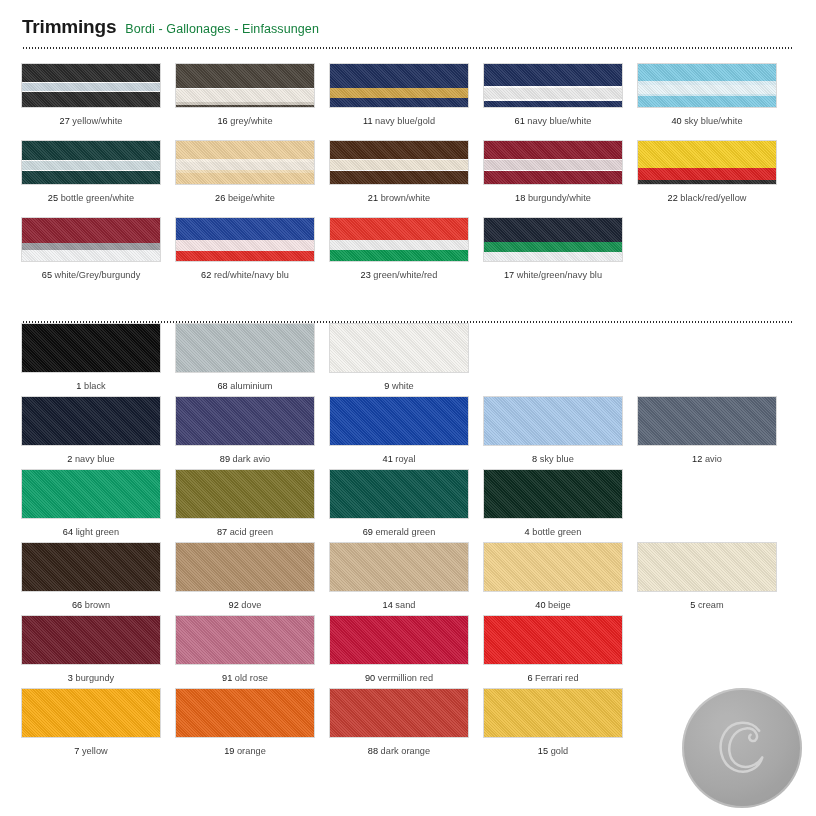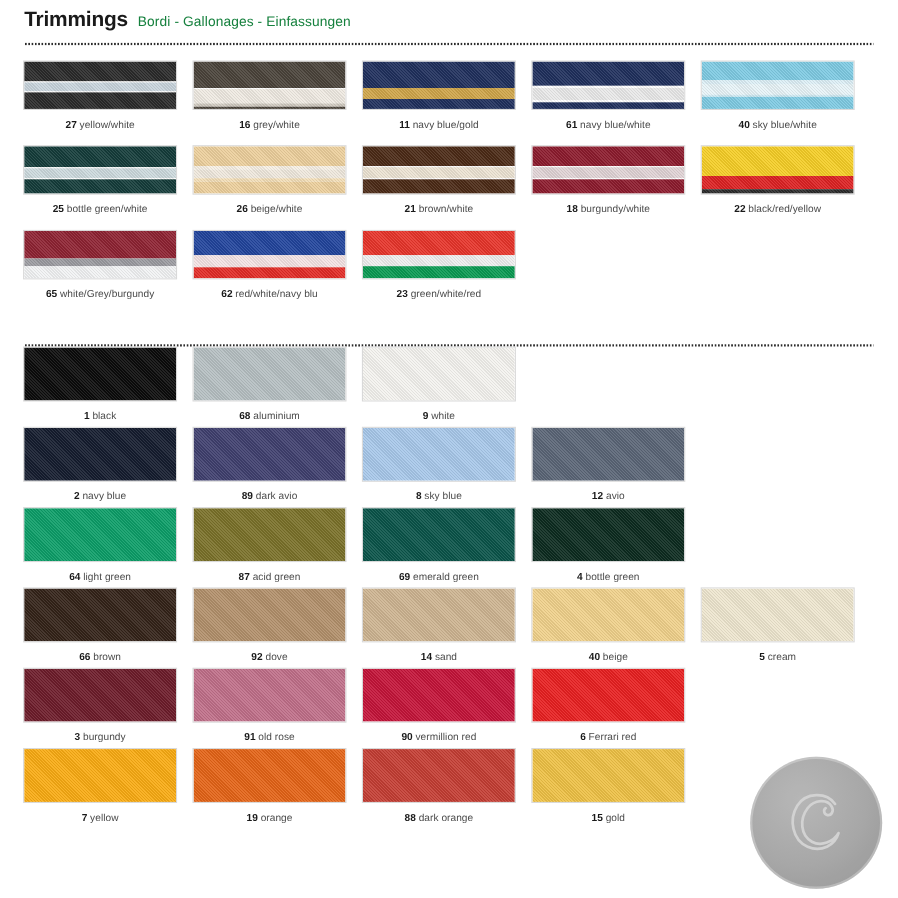--- a/index.html
+++ b/index.html
@@ -16,21 +16,21 @@
     position: relative;
     width: 816px;
     height: 816px;
     background: #ffffff;
   }
 
   
   .header {
     display: flex;
     align-items: baseline;
-    padding: 8px 0 0 22px;
+    padding: 16px 0 0 22px;
   }
   .header-title {
     font-size: 19px;
     font-weight: bold;
     color: #1a1a1a;
     letter-spacing: -0.2px;
   }
   .header-subtitle {
     font-size: 12.5px;
     color: #15803d;
@@ -93,21 +93,21 @@
   .band { width: 100%; }
 
   .caption {
     margin-top: 8px;
     font-size: 9.2px;
     color: #4a4a4a;
     white-space: nowrap;
     letter-spacing: 0.05px;
   }
   .caption .code {
-    font-weight: bold;
+    font-weight: normal;
     color: #1a1a1a;
     margin-right: 2.5px;
   }
 
   .row-striped { margin-top: 14px; margin-bottom: 8px; }
   .row-solid   { margin-bottom: 5px; }
 
   .gap-between-sections { height: 33px; }
 
   
@@ -260,20 +260,28 @@
             <div class="caption"><span class="code">62</span><span>red/white/navy blu</span></div>
           </div>
           <div class="cell">
             <div class="swatch striped">
               <div class="band" style="background: rgb(231, 52, 42); height: 50%;"></div>
               <div class="band" style="background: rgb(238, 238, 238); height: 25%;"></div>
               <div class="band" style="background: rgb(10, 154, 82); height: 25%;"></div>
             </div>
             <div class="caption"><span class="code">23</span><span>green/white/red</span></div>
           </div>
+          <div class="cell">
+            <div class="swatch striped">
+              <div class="band" style="background: rgb(28, 36, 51); height: 56%;"></div>
+              <div class="band" style="background: rgb(21, 145, 80); height: 22%;"></div>
+              <div class="band" style="background: rgb(238, 240, 242); height: 22%;"></div>
+            </div>
+            <div class="caption"><span class="code">17</span><span>white/green/navy blu</span></div>
+          </div>
         </div>
       </div>
       <div class="gap-between-sections"></div>
       <div class="rule second"></div>
       <div class="section">
         <div class="row row-solid">
           <div class="cell">
             <div class="swatch solid">
               <div class="band" style="background: rgb(11, 11, 11); height: 100%;"></div>
             </div>
@@ -297,20 +305,26 @@
             <div class="swatch solid">
               <div class="band" style="background: rgb(20, 28, 46); height: 100%;"></div>
             </div>
             <div class="caption"><span class="code">2</span><span>navy blue</span></div>
           </div>
           <div class="cell">
             <div class="swatch solid">
               <div class="band" style="background: rgb(63, 63, 110); height: 100%;"></div>
             </div>
             <div class="caption"><span class="code">89</span><span>dark avio</span></div>
+          </div>
+          <div class="cell">
+            <div class="swatch solid">
+              <div class="band" style="background: rgb(20, 67, 168); height: 100%;"></div>
+            </div>
+            <div class="caption"><span class="code">41</span><span>royal</span></div>
           </div>
           <div class="cell">
             <div class="swatch solid">
               <div class="band" style="background: rgb(168, 200, 234); height: 100%;"></div>
             </div>
             <div class="caption"><span class="code">8</span><span>sky blue</span></div>
           </div>
           <div class="cell">
             <div class="swatch solid">
               <div class="band" style="background: rgb(90, 101, 118); height: 100%;"></div>

